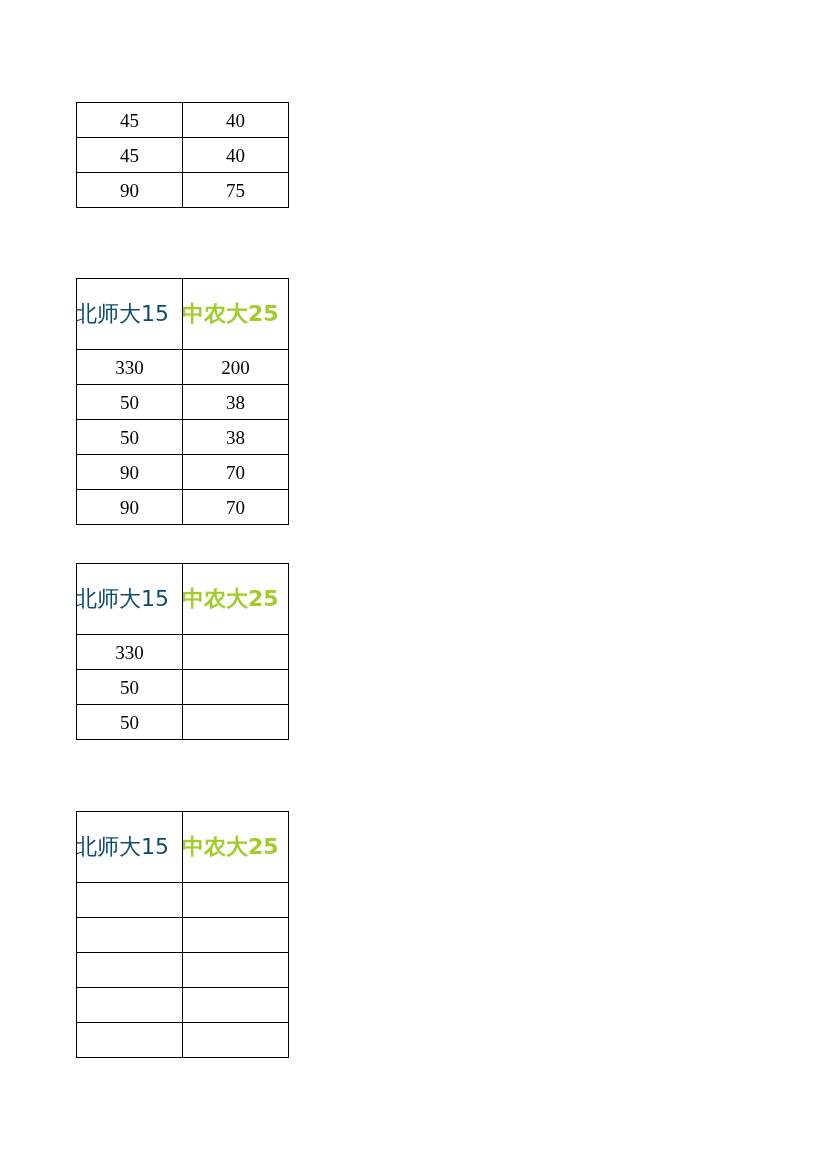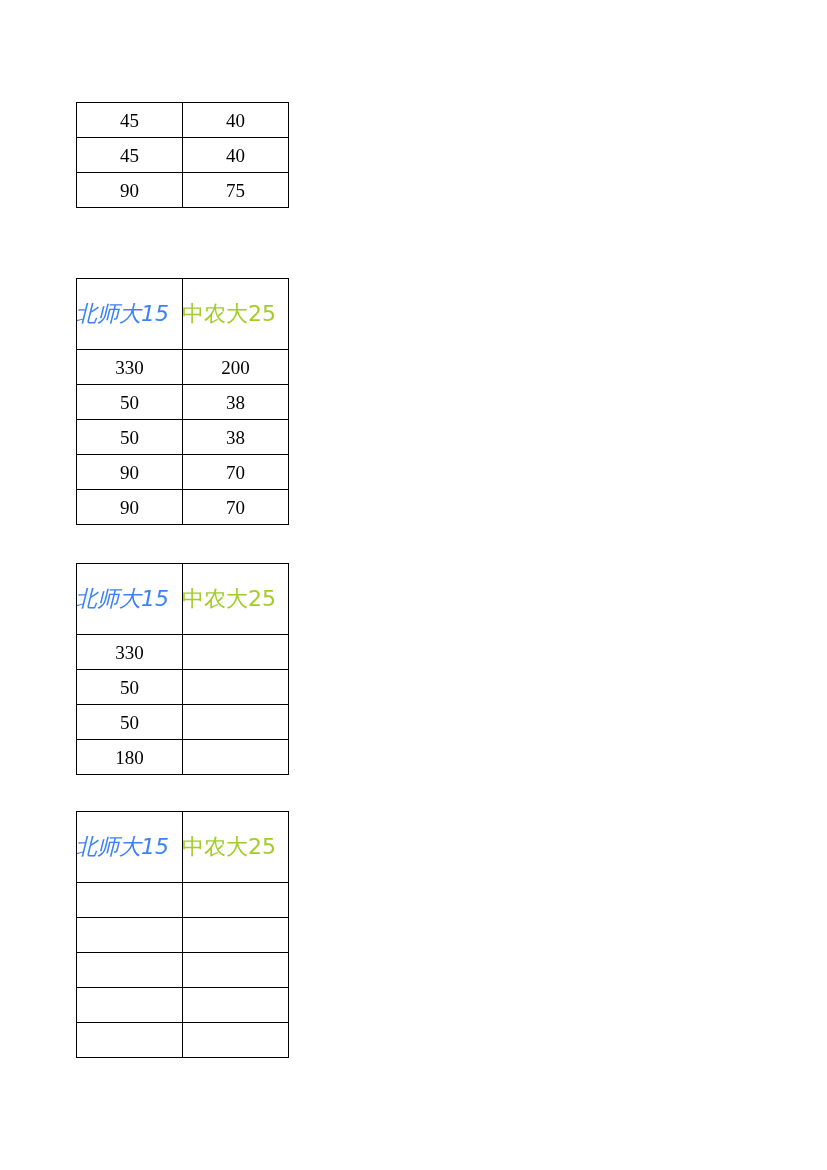--- a/index.html
+++ b/index.html
@@ -57,22 +57,22 @@
     left: 0;
     top: 50%;
     transform: translateY(-50%);
     width: 105px;
     overflow: hidden;
     white-space: nowrap;
     font-family: "DejaVu Sans", "Liberation Sans", sans-serif;
     font-size: 22px;
     line-height: 1.15;
   }
-  .header-blue .clip { color: #3b82f6; margin-left: -2px; font-style: italic; }
-  .header-green .clip { color: #A2CD29; margin-left: -1px; }
+  .header-blue .clip { color: #0c4a6e; margin-left: -2px; }
+  .header-green .clip { color: #A2CD29; margin-left: -1px; font-weight: bold; }
 
   td.empty-cell { }
 
   
   #table-1 { top: 102px; }
   #table-2 { top: 278px; }
   #table-3 { top: 563px; }
   #table-4 { top: 811px; }
 </style>
 </head>
@@ -145,24 +145,20 @@
         <td class="empty-cell"></td>
       </tr>
       <tr>
         <td>50</td>
         <td class="empty-cell"></td>
       </tr>
       <tr>
         <td>50</td>
         <td class="empty-cell"></td>
       </tr>
-      <tr>
-        <td>180</td>
-        <td class="empty-cell"></td>
-      </tr>
     </tbody>
   </table>
 
   <table class="sheet-table" id="table-4">
     <tbody>
       <tr>
         <td class="header-cell header-blue">
             <span class="clip">北师大15</span>
           </td>
         <td class="header-cell header-green">

